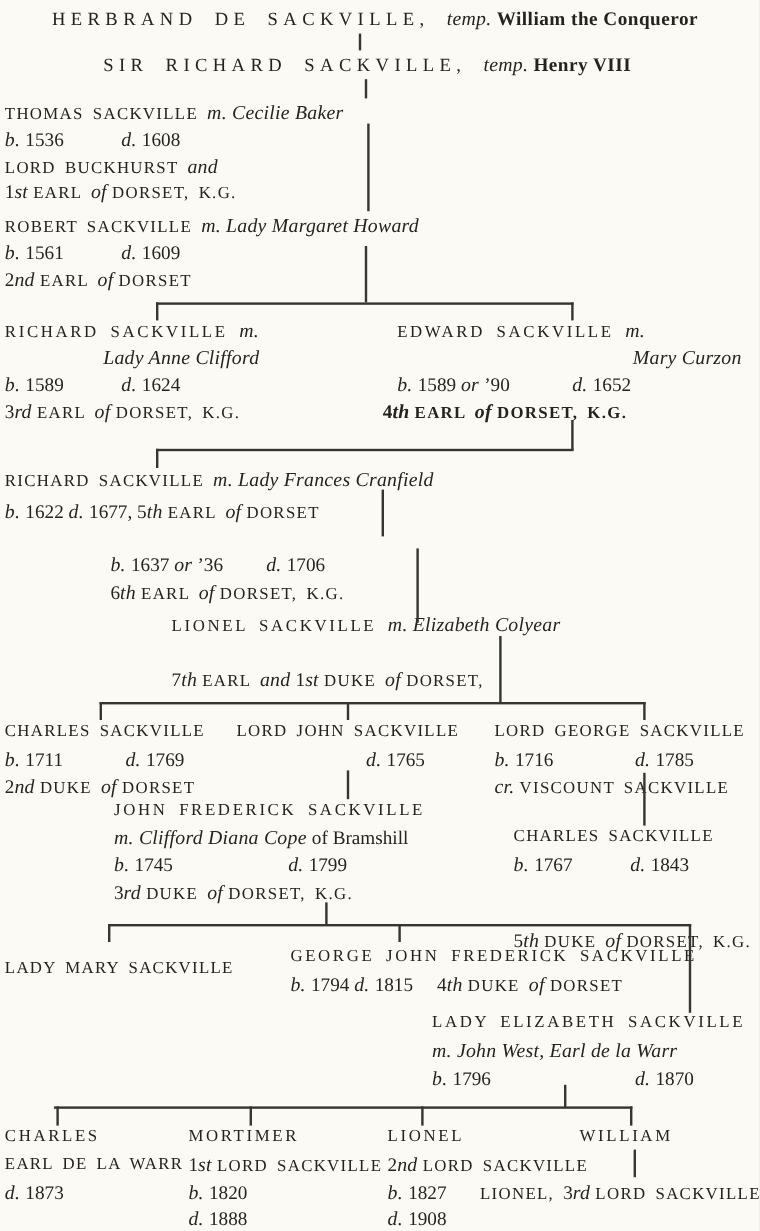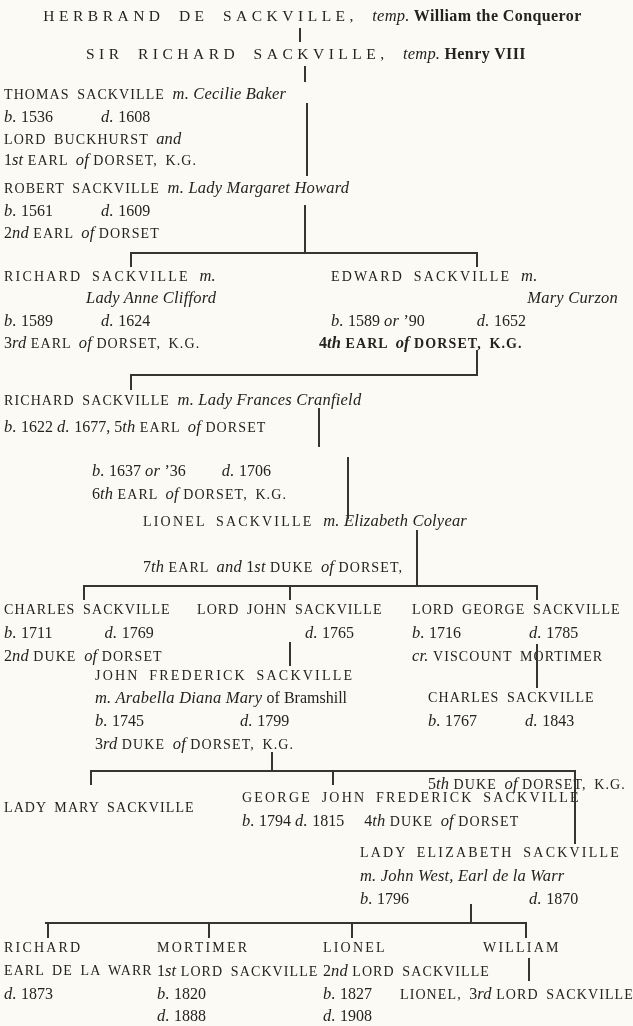--- a/index.html
+++ b/index.html
@@ -51,35 +51,35 @@
     <div class="line" style="left: 92px; top: 485px;"><span class="seg-r">6</span><span class="seg-i">th </span><span class="seg-c">EARL </span><span class="seg-i">of </span><span class="seg-c">DORSET, K.G.</span></div>
     <div class="line" style="left: 143px; top: 512px;"><span class="seg-w">LIONEL SACKVILLE </span><span class="seg-i">m. Elizabeth Colyear</span></div>
     <div class="line" style="left: 143px; top: 558px;"><span class="seg-r">7</span><span class="seg-i">th </span><span class="seg-c">EARL </span><span class="seg-i">and </span><span class="seg-r">1</span><span class="seg-i">st </span><span class="seg-c">DUKE </span><span class="seg-i">of </span><span class="seg-c">DORSET,</span></div>
     <div class="line" style="left: 4px; top: 601px;"><span class="seg-c">CHARLES SACKVILLE</span></div>
     <div class="line" style="left: 4px; top: 624px;"><span class="seg-i">b. </span><span class="seg-r">1711</span><span class="seg-r">             </span><span class="seg-i">d. </span><span class="seg-r">1769</span></div>
     <div class="line" style="left: 4px; top: 647px;"><span class="seg-r">2</span><span class="seg-i">nd </span><span class="seg-c">DUKE </span><span class="seg-i">of </span><span class="seg-c">DORSET</span></div>
     <div class="line" style="left: 197px; top: 601px;"><span class="seg-c">LORD JOHN SACKVILLE</span></div>
     <div class="line" style="left: 305px; top: 624px;"><span class="seg-i">d. </span><span class="seg-r">1765</span></div>
     <div class="line" style="left: 412px; top: 601px;"><span class="seg-c">LORD GEORGE SACKVILLE</span></div>
     <div class="line" style="left: 412px; top: 624px;"><span class="seg-i">b. </span><span class="seg-r">1716</span><span class="seg-r">                 </span><span class="seg-i">d. </span><span class="seg-r">1785</span></div>
-    <div class="line" style="left: 412px; top: 647px;"><span class="seg-i">cr. </span><span class="seg-c">VISCOUNT MORTIMER</span></div>
+    <div class="line" style="left: 412px; top: 647px;"><span class="seg-i">cr. </span><span class="seg-c">VISCOUNT SACKVILLE</span></div>
     <div class="line" style="left: 95px; top: 667px;"><span class="seg-w">JOHN FREDERICK SACKVILLE</span></div>
-    <div class="line" style="left: 95px; top: 689px;"><span class="seg-i">m. Arabella Diana Mary </span><span class="seg-r">of Bramshill</span></div>
+    <div class="line" style="left: 95px; top: 689px;"><span class="seg-i">m. Clifford Diana Cope </span><span class="seg-r">of Bramshill</span></div>
     <div class="line" style="left: 95px; top: 712px;"><span class="seg-i">b. </span><span class="seg-r">1745</span><span class="seg-r">                        </span><span class="seg-i">d. </span><span class="seg-r">1799</span></div>
     <div class="line" style="left: 95px; top: 735px;"><span class="seg-r">3</span><span class="seg-i">rd </span><span class="seg-c">DUKE </span><span class="seg-i">of </span><span class="seg-c">DORSET, K.G.</span></div>
     <div class="line" style="left: 428px; top: 689px;"><span class="seg-c">CHARLES SACKVILLE</span></div>
     <div class="line" style="left: 428px; top: 712px;"><span class="seg-i">b. </span><span class="seg-r">1767</span><span class="seg-r">            </span><span class="seg-i">d. </span><span class="seg-r">1843</span></div>
     <div class="line" style="left: 428px; top: 735px; margin-top: 40px;"><span class="seg-r">5</span><span class="seg-i">th </span><span class="seg-c">DUKE </span><span class="seg-i">of </span><span class="seg-c">DORSET, K.G.</span></div>
     <div class="line" style="left: 4px; top: 799px;"><span class="seg-c">LADY MARY SACKVILLE</span></div>
     <div class="line" style="left: 242px; top: 789px;"><span class="seg-w">GEORGE JOHN FREDERICK SACKVILLE</span></div>
     <div class="line" style="left: 242px; top: 812px;"><span class="seg-i">b. </span><span class="seg-r">1794 </span><span class="seg-i">d. </span><span class="seg-r">1815</span><span class="seg-r">     </span><span class="seg-r">4</span><span class="seg-i">th </span><span class="seg-c">DUKE </span><span class="seg-i">of </span><span class="seg-c">DORSET</span></div>
     <div class="line" style="left: 360px; top: 844px;"><span class="seg-w">LADY ELIZABETH SACKVILLE</span></div>
     <div class="line" style="left: 360px; top: 867px;"><span class="seg-i">m. John West, Earl de la Warr</span></div>
     <div class="line" style="left: 360px; top: 890px;"><span class="seg-i">b. </span><span class="seg-r">1796</span><span class="seg-r">                              </span><span class="seg-i">d. </span><span class="seg-r">1870</span></div>
-    <div class="line" style="left: 4px; top: 939px;"><span class="seg-w">RICHARD</span></div>
+    <div class="line" style="left: 4px; top: 939px;"><span class="seg-w">CHARLES</span></div>
     <div class="line" style="left: 4px; top: 962px;"><span class="seg-c">EARL DE LA WARR</span></div>
     <div class="line" style="left: 4px; top: 985px;"><span class="seg-i">d. </span><span class="seg-r">1873</span></div>
     <div class="line" style="left: 157px; top: 939px;"><span class="seg-w">MORTIMER</span></div>
     <div class="line" style="left: 157px; top: 962px;"><span class="seg-r">1</span><span class="seg-i">st </span><span class="seg-c">LORD SACKVILLE</span></div>
     <div class="line" style="left: 157px; top: 985px;"><span class="seg-i">b. </span><span class="seg-r">1820</span></div>
     <div class="line" style="left: 157px; top: 1007px;"><span class="seg-i">d. </span><span class="seg-r">1888</span></div>
     <div class="line" style="left: 323px; top: 939px;"><span class="seg-w">LIONEL</span></div>
     <div class="line" style="left: 323px; top: 962px;"><span class="seg-r">2</span><span class="seg-i">nd </span><span class="seg-c">LORD SACKVILLE</span></div>
     <div class="line" style="left: 323px; top: 985px;"><span class="seg-i">b. </span><span class="seg-r">1827</span></div>
     <div class="line" style="left: 323px; top: 1007px;"><span class="seg-i">d. </span><span class="seg-r">1908</span></div>

